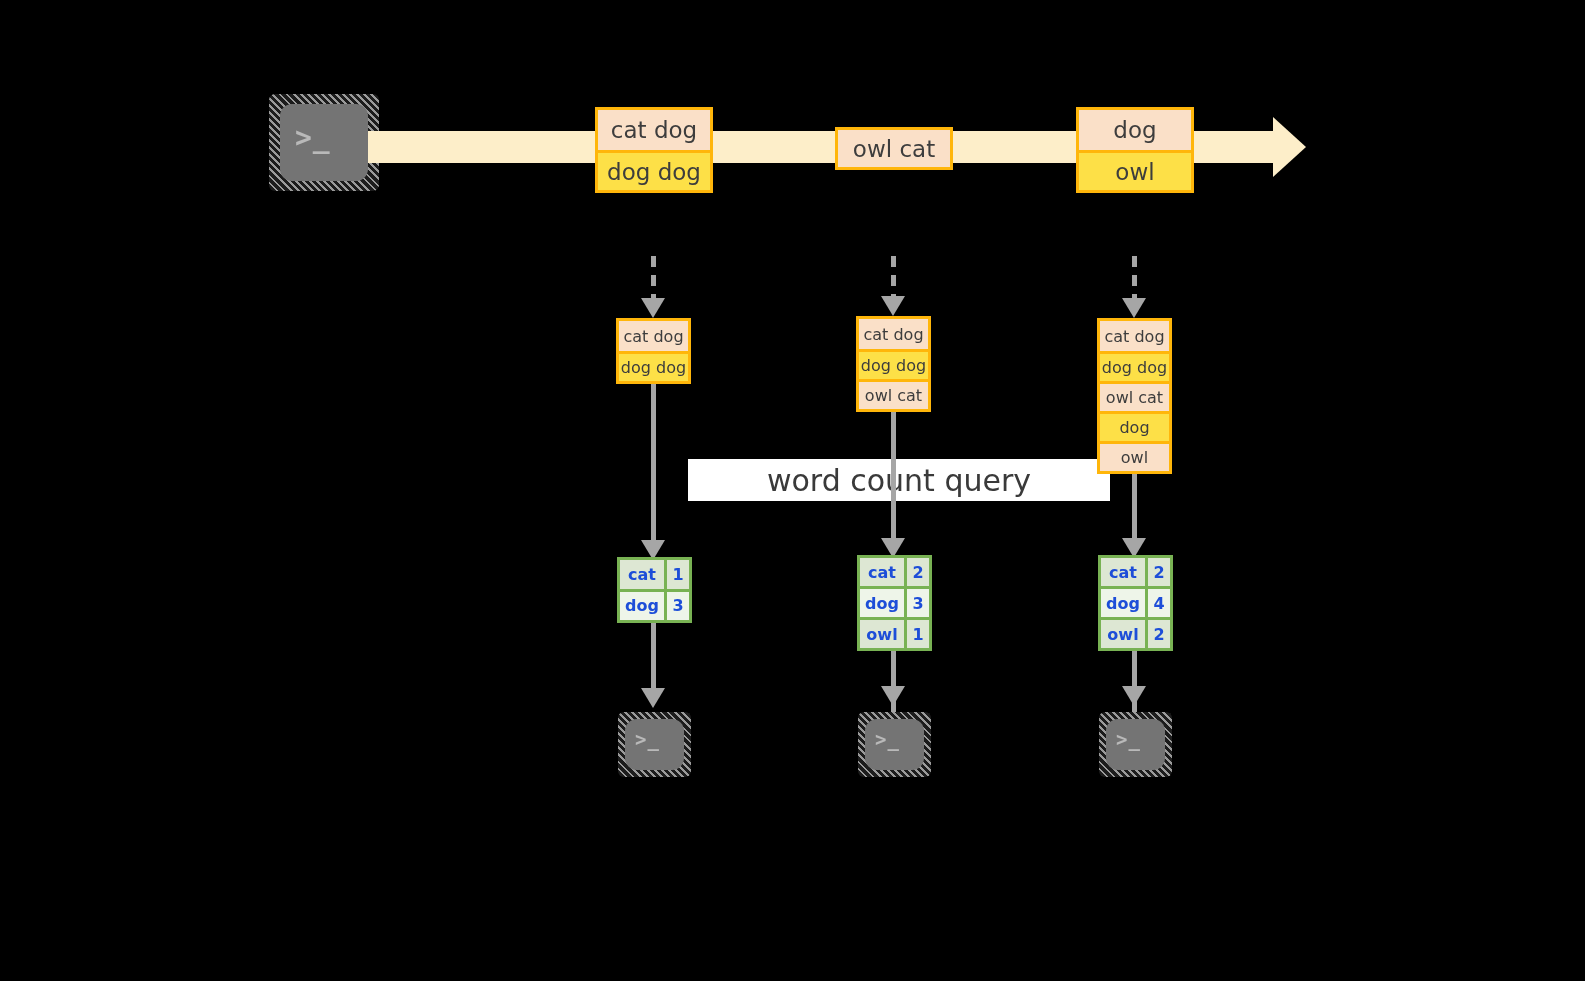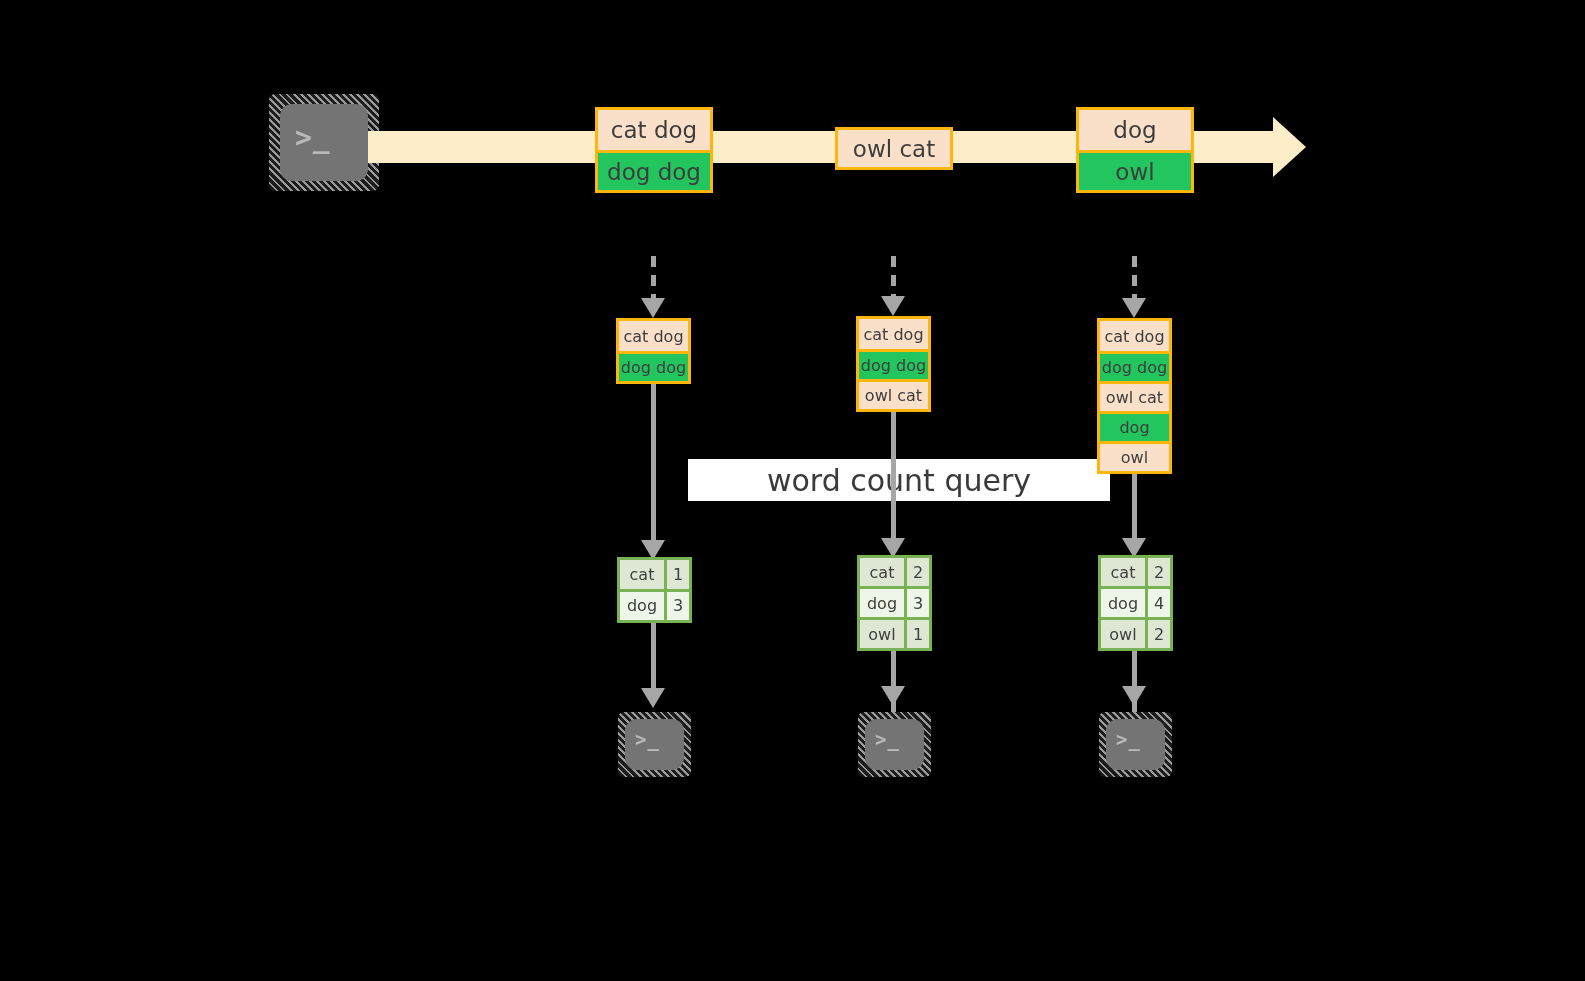--- a/index.html
+++ b/index.html
@@ -67,21 +67,21 @@
     display: flex;
     flex-direction: column;
   }
   .ebox .row {
     box-sizing: border-box;
     display: flex;
     align-items: center;
     justify-content: center;
     color: #3d3d3d;
     white-space: nowrap;
-    background: #22c55e;
+    background: #fde047;
   }
   .ebox .row.alt {
     background: #fae0c8;
   }
   .ebox .row + .row {
     border-top: 3px solid #ffb60a;
   }
 
   
   .ebox.big .row { height: 40px; font-size: 23px; }
@@ -103,22 +103,23 @@
   }
   .gtable .grow + .grow {
     border-top: 3px solid #78b253;
   }
   .gtable .gcell {
     box-sizing: border-box;
     display: flex;
     align-items: center;
     justify-content: center;
     font-size: 16px;
-    color: #404040;
+    color: #1d4ed8;
     background: #dde7d3;
+    font-weight: bold;
   }
   .gtable .grow.alt .gcell {
     background: #eef5e9;
   }
   .gtable .gcell.word { width: 48px; }
   .gtable .gcell.count {
     width: 27px;
     border-left: 3px solid #78b253;
   }
 

